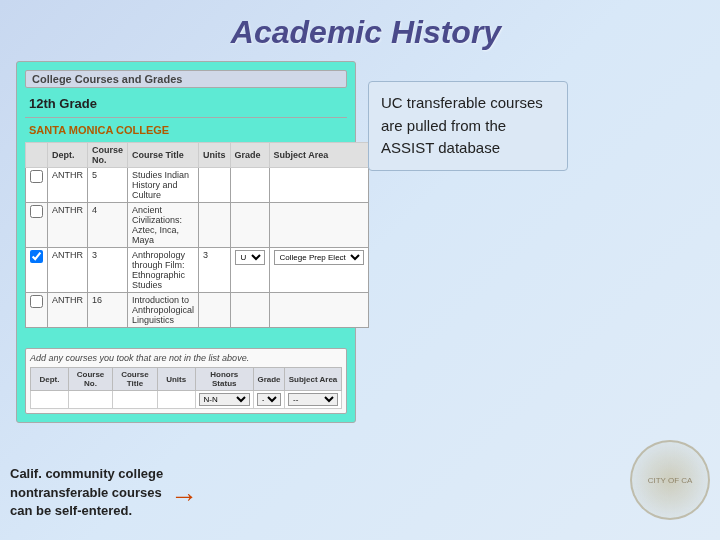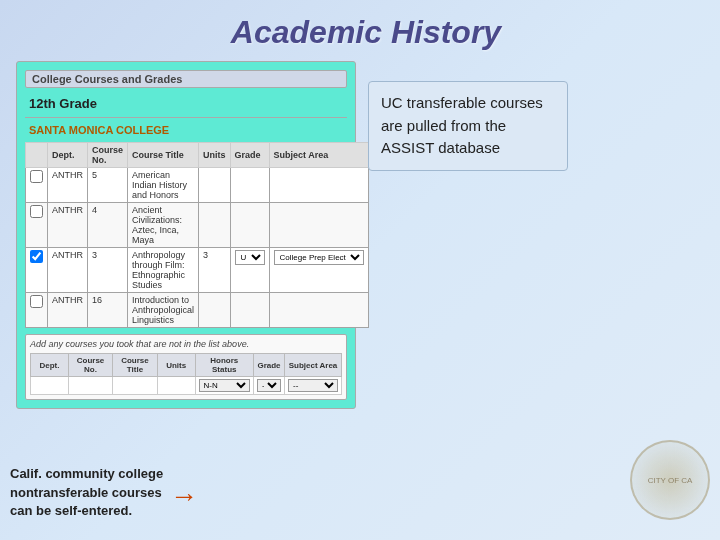--- a/index.html
+++ b/index.html
@@ -136,21 +136,21 @@
     .mini-select-small {
       font-size: 8px;
       padding: 1px;
       border: 1px solid #999;
       background: #fff;
       width: 30px;
     }
 
     
     .add-courses-section {
-      margin-top: 6px;
+      margin-top: 20px;
       border: 1px solid #aaa;
       background: #f9f9f9;
       border-radius: 2px;
       padding: 4px;
     }
 
     .add-courses-label {
       font-size: 9px;
       color: #444;
       margin-bottom: 4px;
@@ -297,21 +297,21 @@
             <th>Grade</th>
             <th>Subject Area</th>
           </tr>
         </thead>
         <tbody>
 
           <tr>
             <td class="checkbox-cell"><input type="checkbox" style=""></td>
             <td>ANTHR</td>
             <td>5</td>
-            <td>American Indian History and Honors</td>
+            <td>Studies Indian History and Culture</td>
             <td></td>
             <td></td>
             <td></td>
           </tr>
 
           <tr>
             <td class="checkbox-cell"><input type="checkbox" style=""></td>
             <td>ANTHR</td>
             <td>4</td>
             <td>Ancient Civilizations: Aztec, Inca, Maya</td>

